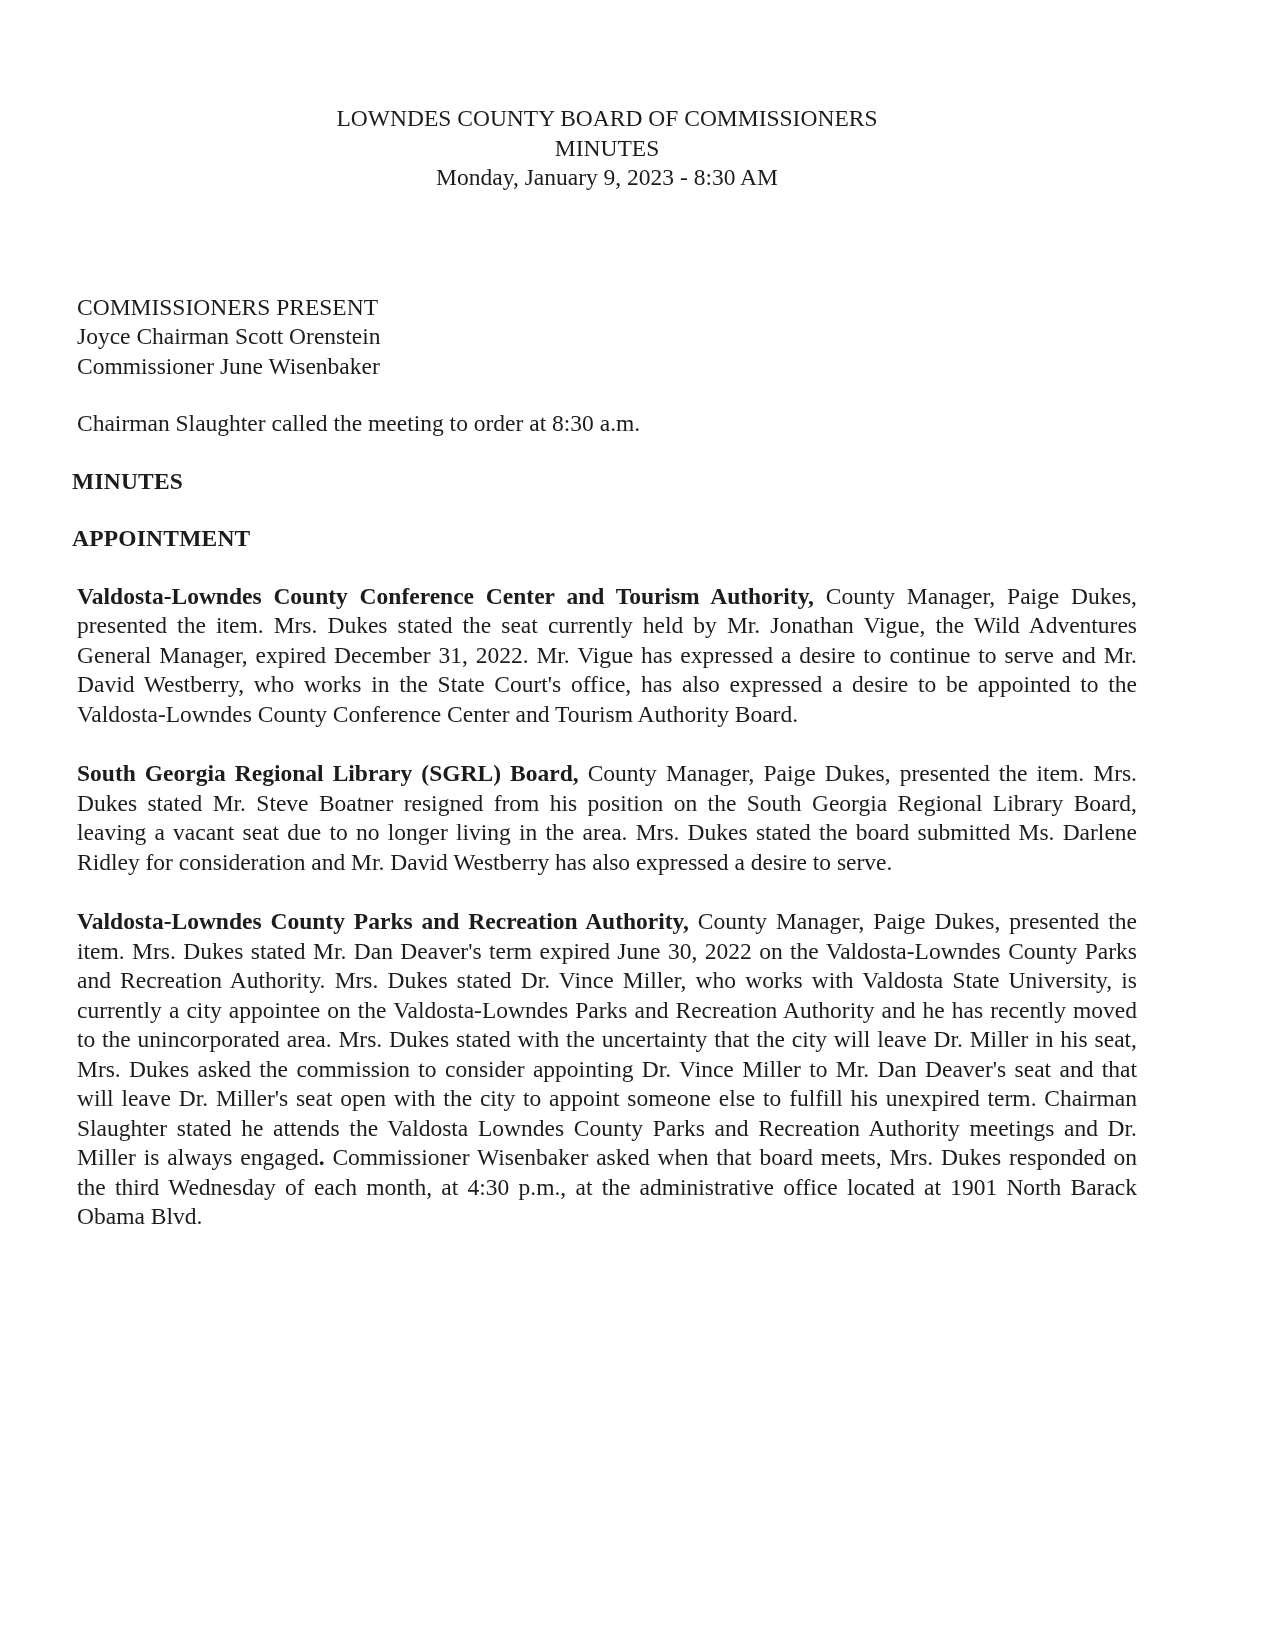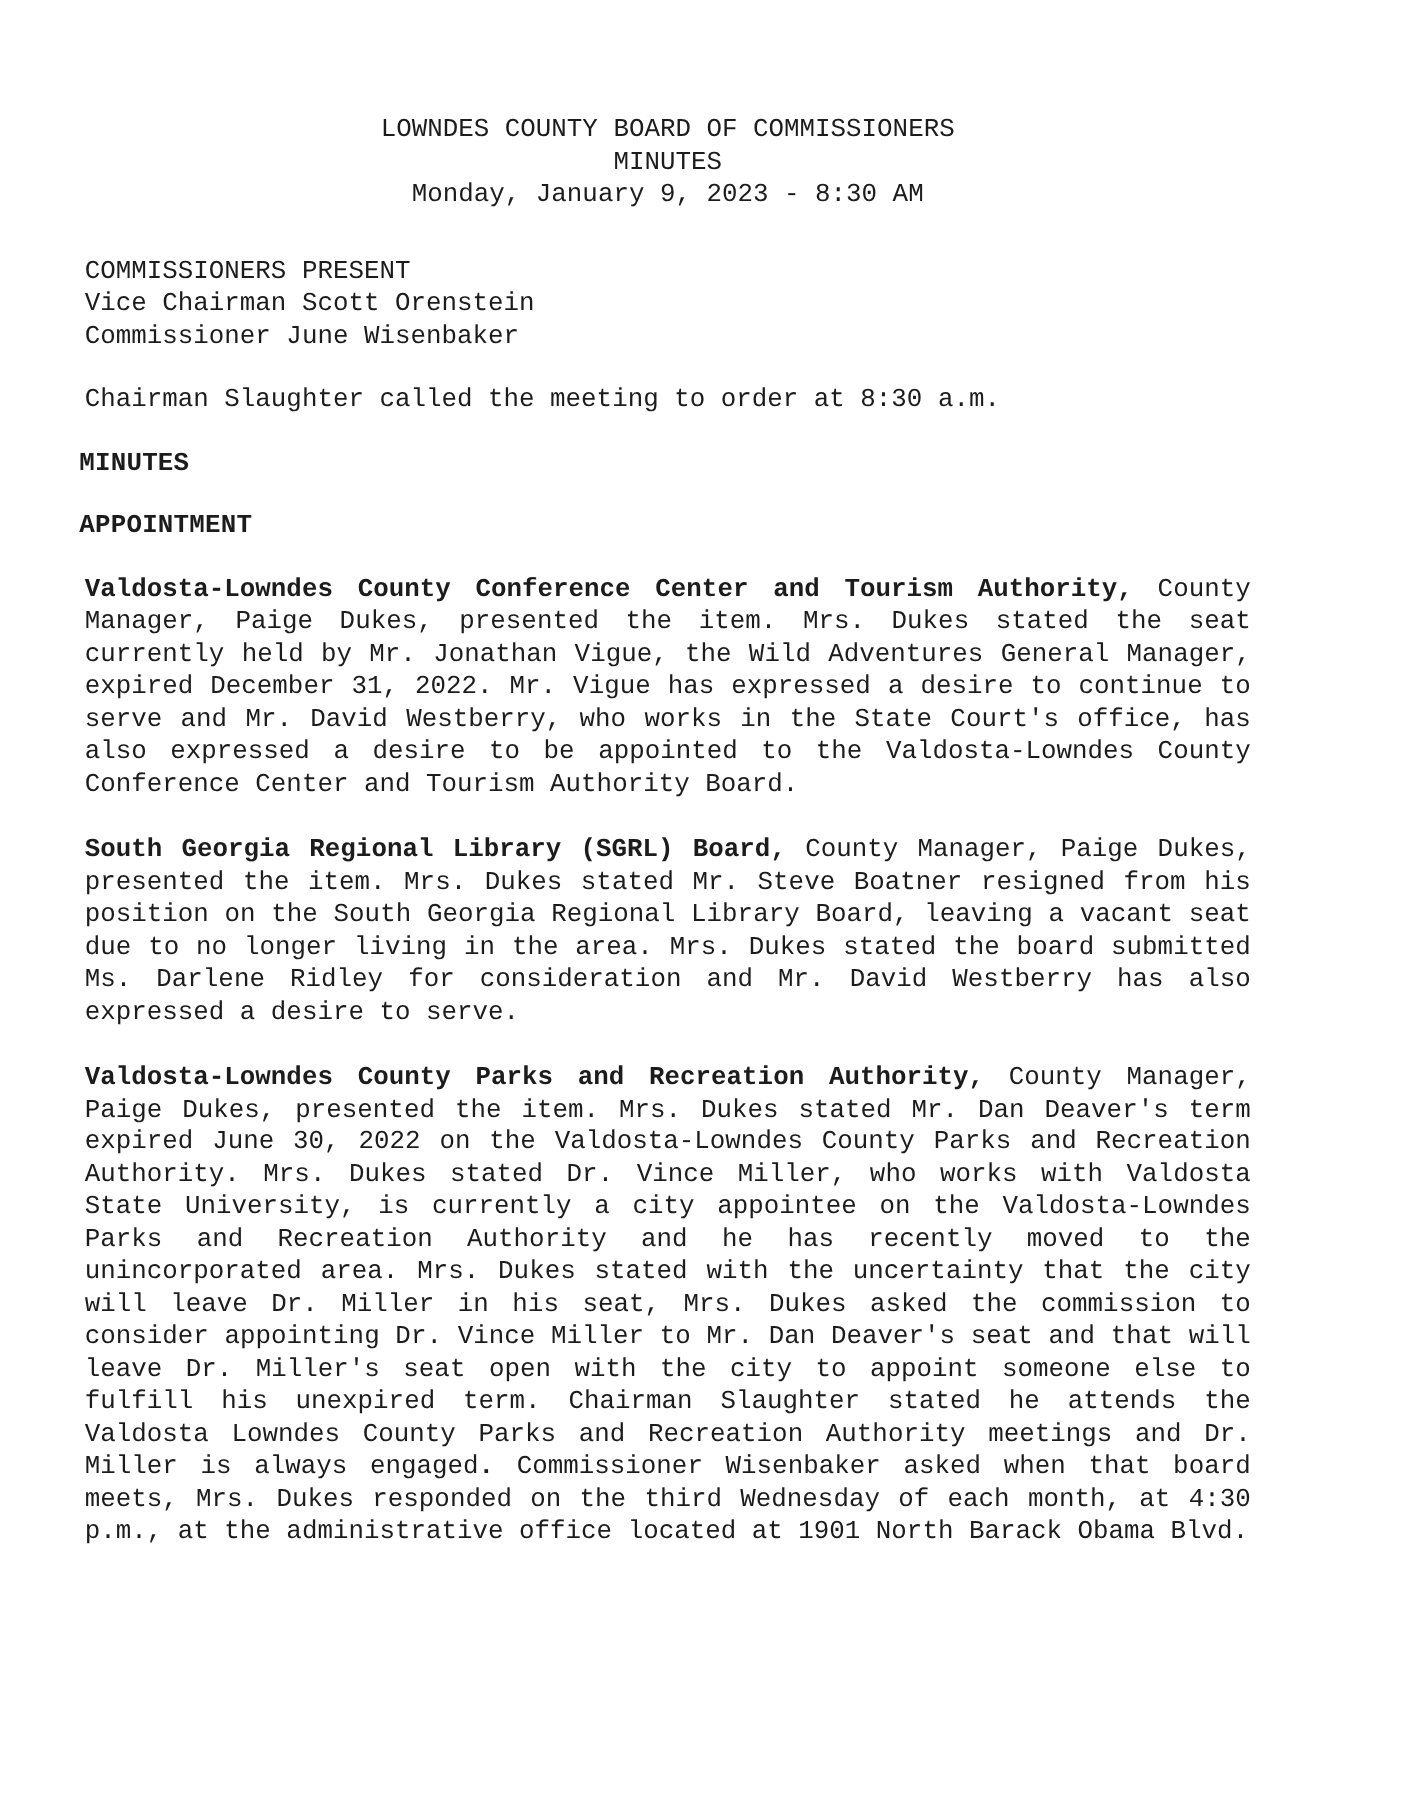--- a/index.html
+++ b/index.html
@@ -7,33 +7,33 @@
     padding: 0;
     background: #ffffff;
   }
   .page {
     position: relative;
     width: 1275px;
     min-height: 1651px;
     box-sizing: border-box;
     background: #ffffff;
     padding: 104px 138px 60px 77px;
-    font-family: Liberation Mono, monospace;
+    font-family: Liberation Serif, serif;
     font-size: 23.5px;
     line-height: 29.5px;
     color: #1c1c1c;
   }
   .doc-header {
     text-align: center;
   }
   .hline {
     white-space: nowrap;
   }
   .attendance {
-    margin-top: 40px;
+    margin-top: 100px;
   }
   .call-to-order {
     margin: 42px 0 0 0;
   }
   .heading {
     font-size: 23.5px;
     line-height: 29.5px;
     font-weight: 700;
     margin: 28px 0 0 -5px;
     letter-spacing: 0.2px;
@@ -58,21 +58,21 @@
 <div class="page">
 
   <header class="doc-header">
     <div class="hline">LOWNDES COUNTY BOARD OF COMMISSIONERS</div>
     <div class="hline">MINUTES</div>
     <div class="hline">Monday, January 9, 2023 - 8:30 AM</div>
   </header>
 
   <section class="attendance">
     <div class="aline">COMMISSIONERS PRESENT</div>
-    <div class="aline">Vice Chairman Scott Orenstein</div>
+    <div class="aline">Joyce Chairman Scott Orenstein</div>
     <div class="aline">Commissioner June Wisenbaker</div>
   </section>
 
   <p class="para call-to-order">Chairman Slaughter called the meeting to order at 8:30 a.m.</p>
 
   <h2 class="heading">MINUTES</h2>
 
 
   <h2 class="heading">APPOINTMENT</h2>
 

